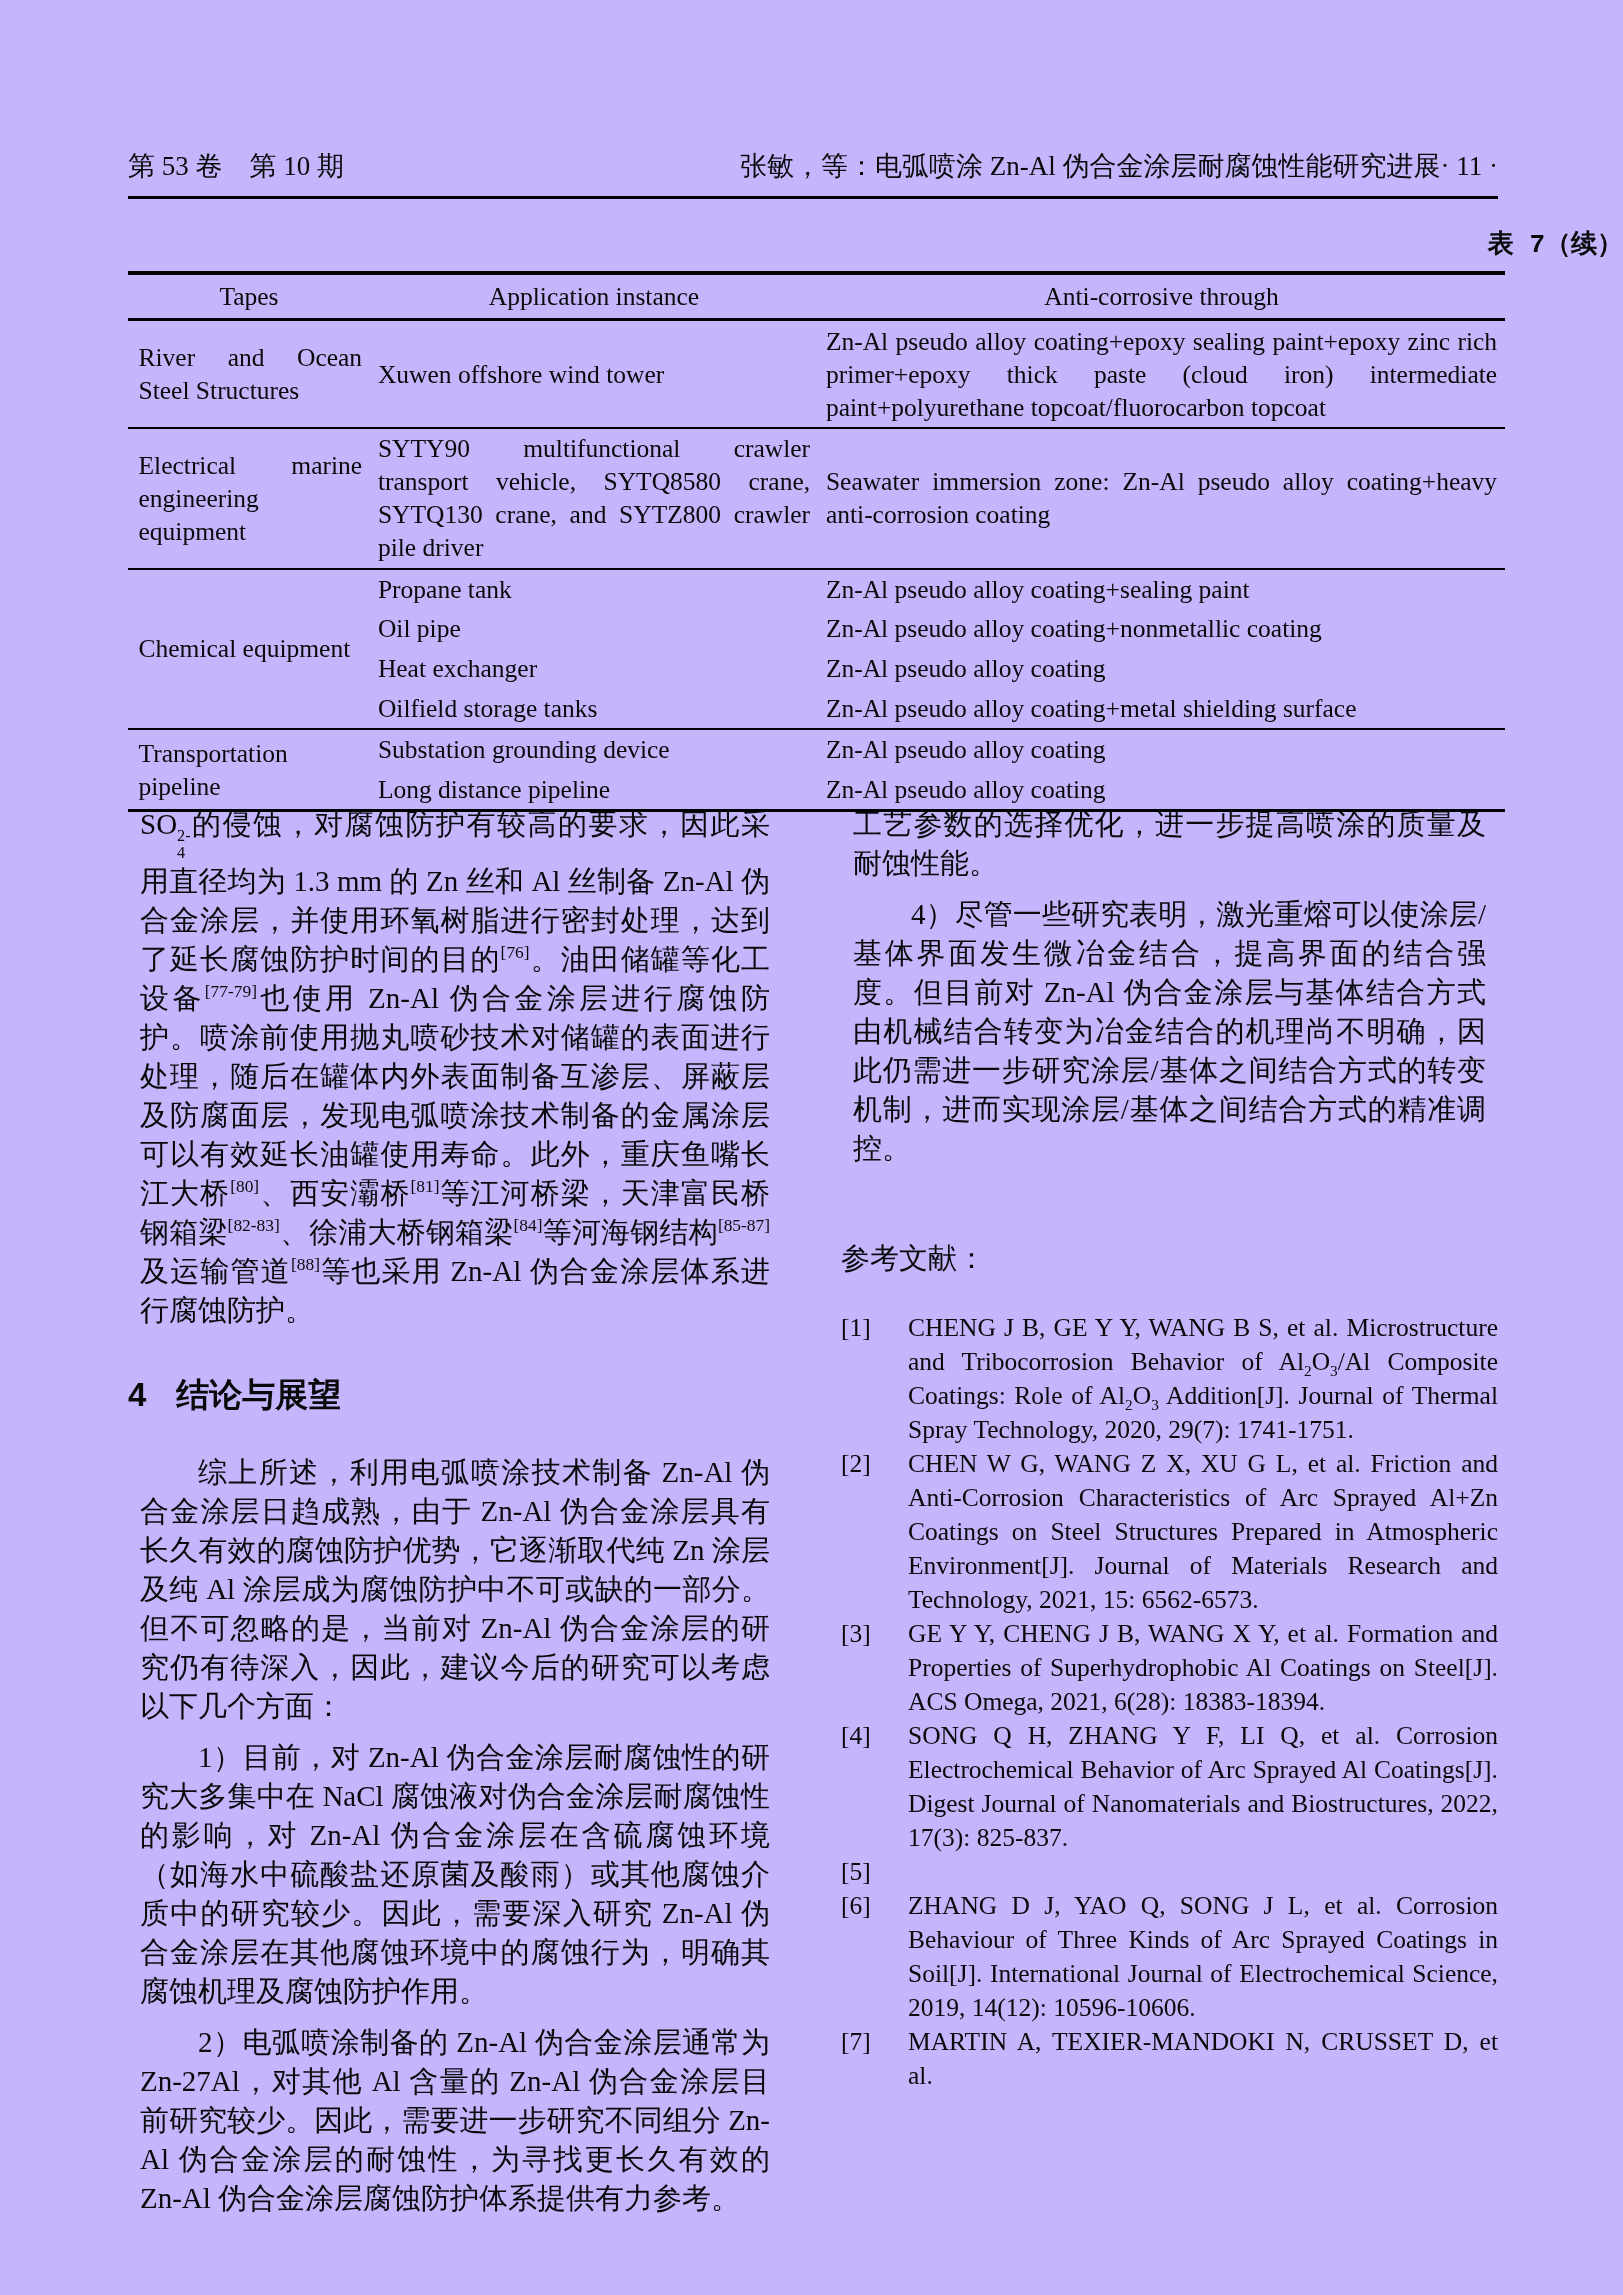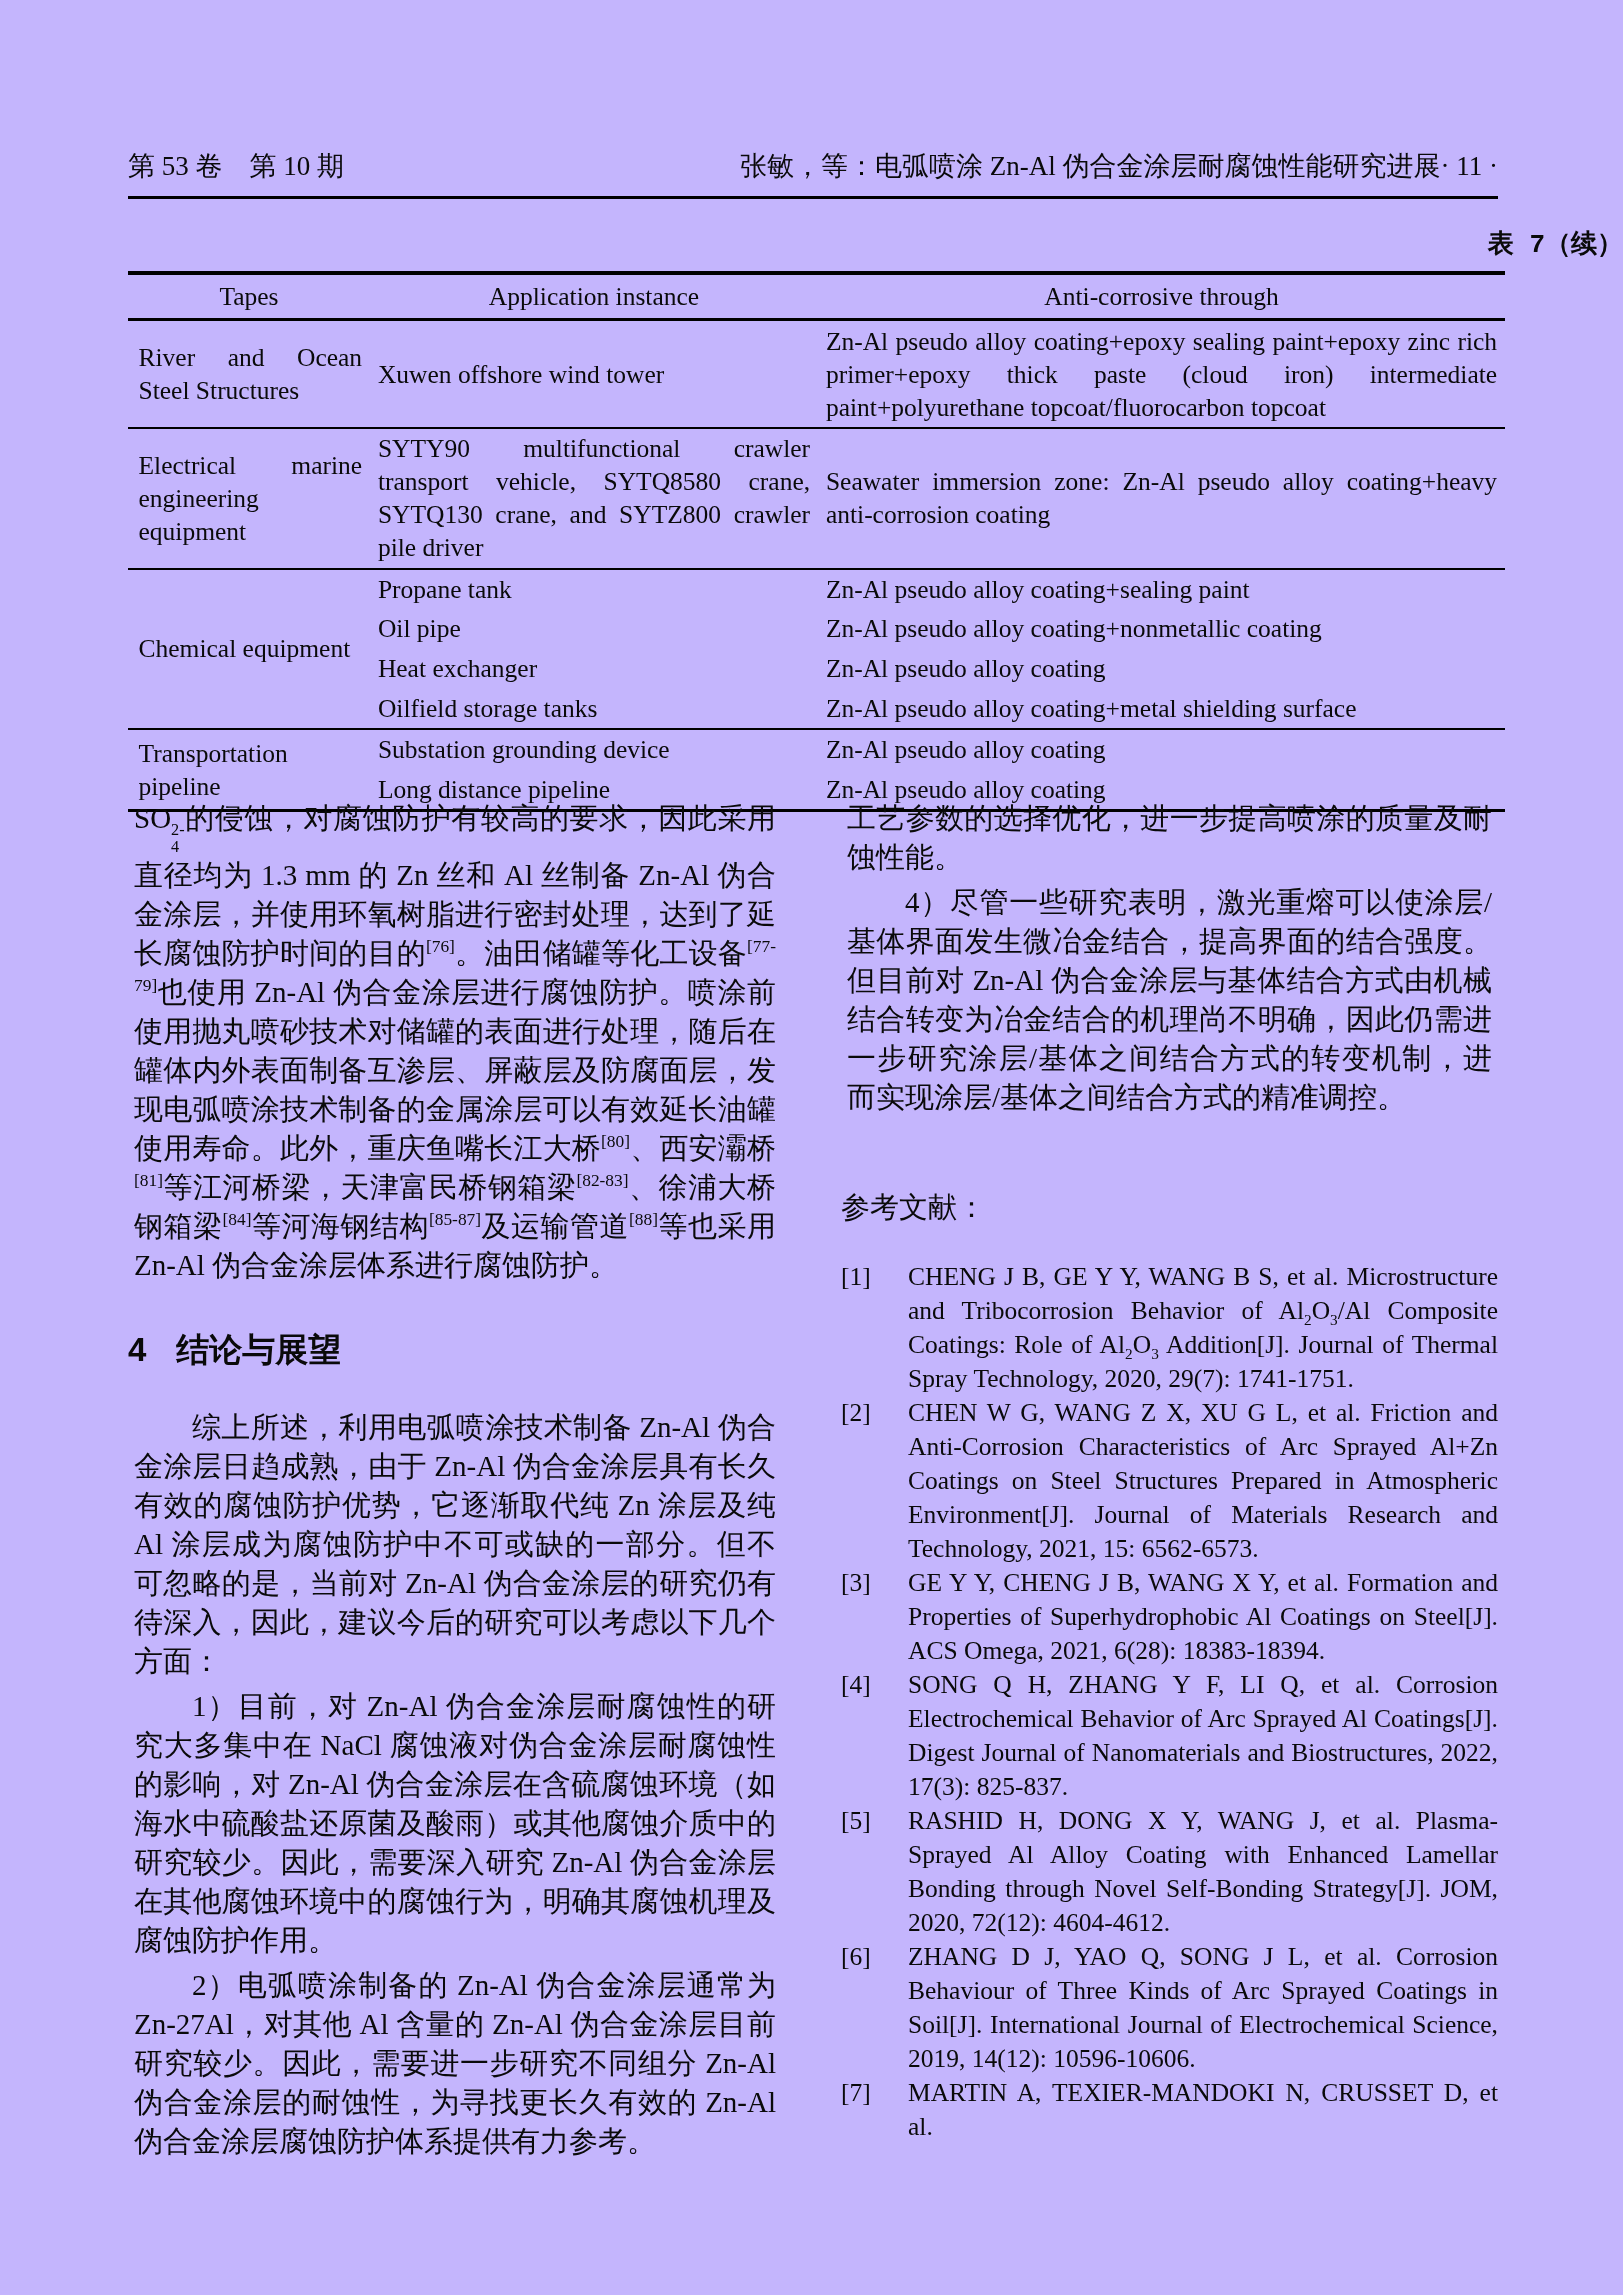--- a/index.html
+++ b/index.html
@@ -38,21 +38,21 @@
   }
   table.apps td{vertical-align:middle;padding:3.3px 7.9px;}
   table.apps td.c1{padding-left:10.5px;}
   table.apps tr.group-first td{border-top:2px solid #000;}
   td.just{text-align:justify;text-justify:inter-word;}
 
   
   .col{position:absolute;top:793px;font-size:29px;line-height:39px;text-align:justify;}
   .col-left{left:128px;width:654px;}
   .col-right{left:841px;width:657px;}
-  .col p{margin:6px;text-indent:2em;}
+  .col p{margin:12px;text-indent:2em;}
   .col p.noindent{text-indent:0;}
   sup{font-size:60%;line-height:0;vertical-align:super;}
   sub{font-size:60%;line-height:0;vertical-align:sub;}
   .stack{
     display:inline-flex;flex-direction:column;
     font-size:56%;line-height:1.05;vertical-align:-0.45em;
     text-align:left;letter-spacing:0;
   }
   .section-head{
     margin:44px 0 38px 0;
@@ -166,21 +166,20 @@
     <div class="ref">
       <span class="ref-num">[3]</span>
       <span class="ref-text">GE Y Y, CHENG J B, WANG X Y, et al. Formation and Properties of Superhydrophobic Al Coatings on Steel[J]. ACS Omega, 2021, 6(28): 18383-18394.</span>
     </div>
     <div class="ref">
       <span class="ref-num">[4]</span>
       <span class="ref-text">SONG Q H, ZHANG Y F, LI Q, et al. Corrosion Electrochemical Behavior of Arc Sprayed Al Coatings[J]. Digest Journal of Nanomaterials and Biostructures, 2022, 17(3): 825-837.</span>
     </div>
     <div class="ref">
       <span class="ref-num">[5]</span>
-      <span class="ref-text">RASHID H, DONG X Y, WANG J, et al. Plasma-Sprayed Al Alloy Coating with Enhanced Lamellar Bonding through Novel Self-Bonding Strategy[J]. JOM, 2020, 72(12): 4604-4612.</span>
     </div>
     <div class="ref">
       <span class="ref-num">[6]</span>
       <span class="ref-text">ZHANG D J, YAO Q, SONG J L, et al. Corrosion Behaviour of Three Kinds of Arc Sprayed Coatings in Soil[J]. International Journal of Electrochemical Science, 2019, 14(12): 10596-10606.</span>
     </div>
     <div class="ref">
       <span class="ref-num">[7]</span>
       <span class="ref-text">MARTIN A, TEXIER-MANDOKI N, CRUSSET D, et al.</span>
     </div>
   </div>

